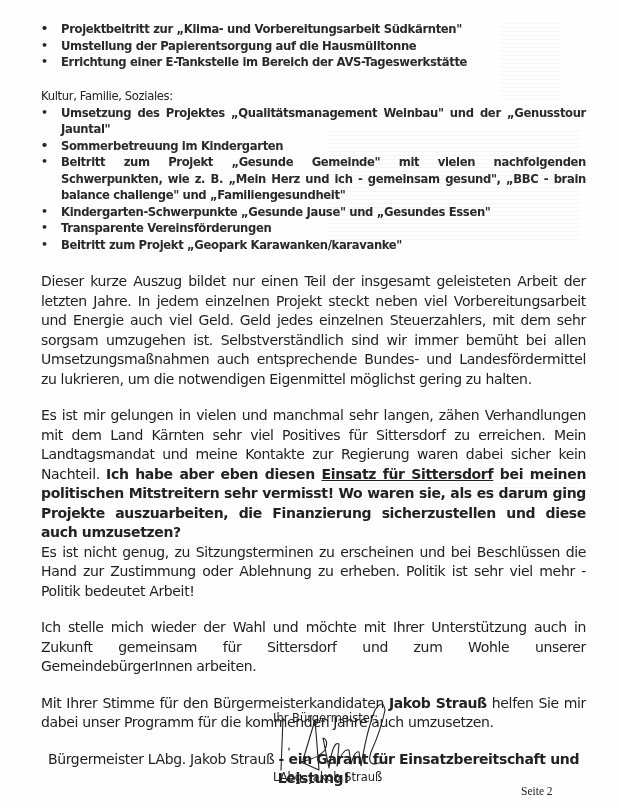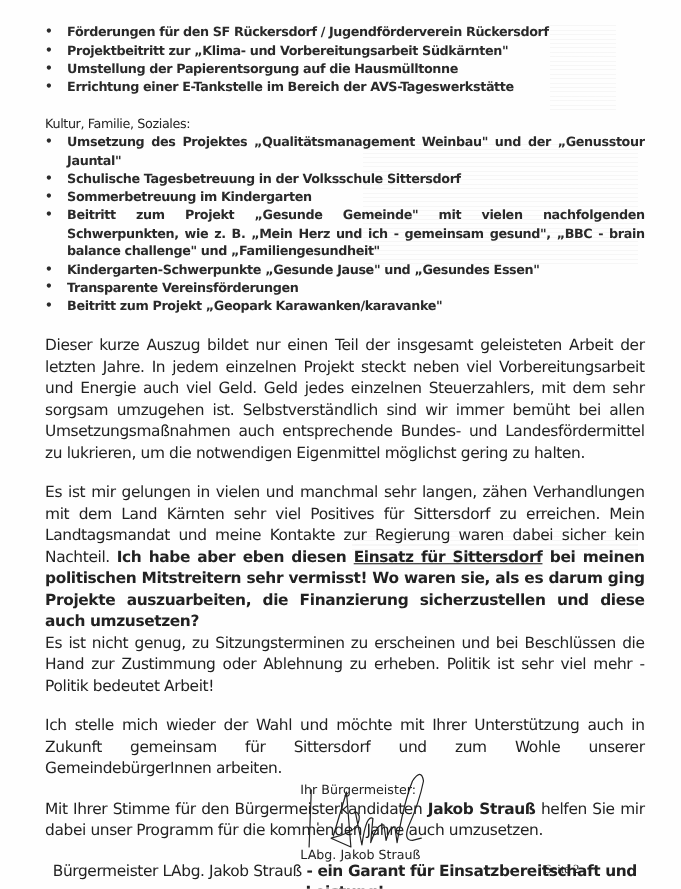--- a/index.html
+++ b/index.html
@@ -97,50 +97,50 @@
     }
     .sig-svg {
       position: absolute;
       left: 0;
       top: -6px;
       width: 140px;
       height: 84px;
     }
     .page-number {
       position: absolute;
-      left: 495px;
+      left: 521px;
       top: 785px;
       font-family: "Liberation Serif", serif;
       font-size: 11.5px;
       color: #222;
     }
   </style>
 </head>
 <body>
 
 <div class="page">
 
   <div class="bleed" style="left:500px;top:20px;width:60px;height:80px;"></div>
   <div class="bleed" style="left:330px;top:130px;width:250px;height:110px;"></div>
   <div class="bleed" style="left:320px;top:480px;width:260px;height:20px;"></div>
 
   <div class="content">
 
     <ul class="bullets">
-      <li><span class="dot">•</span><span>Förderungen für den SF Rückersdorf / Jugendförderverein Rückersdorf</span></li>
+      <li><span class="dot">•</span></li>
       <li><span class="dot">•</span><span>Projektbeitritt zur „Klima- und Vorbereitungsarbeit Südkärnten"</span></li>
       <li><span class="dot">•</span><span>Umstellung der Papierentsorgung auf die Hausmülltonne</span></li>
       <li><span class="dot">•</span><span>Errichtung einer E-Tankstelle im Bereich der AVS-Tageswerkstätte</span></li>
     </ul>
 
     <div class="section-heading">Kultur, Familie, Soziales:</div>
 
     <ul class="bullets justify">
       <li><span class="dot">•</span><span>Umsetzung des Projektes „Qualitätsmanagement Weinbau" und der „Genusstour Jauntal"</span></li>
-      <li><span class="dot">•</span><span>Schulische Tagesbetreuung in der Volksschule Sittersdorf</span></li>
+      <li><span class="dot">•</span></li>
       <li><span class="dot">•</span><span>Sommerbetreuung im Kindergarten</span></li>
       <li style="text-align:justify;"><span class="dot">•</span><span>Beitritt zum Projekt „Gesunde Gemeinde" mit vielen nachfolgenden Schwerpunkten, wie z. B. „Mein Herz und ich - gemeinsam gesund", „BBC - brain balance challenge" und „Familiengesundheit"</span></li>
       <li><span class="dot">•</span><span>Kindergarten-Schwerpunkte „Gesunde Jause" und „Gesundes Essen"</span></li>
       <li><span class="dot">•</span><span>Transparente Vereinsförderungen</span></li>
       <li><span class="dot">•</span><span>Beitritt zum Projekt „Geopark Karawanken/karavanke"</span></li>
     </ul>
 
     <p class="para1">Dieser kurze Auszug bildet nur einen Teil der insgesamt geleisteten Arbeit der letzten Jahre. In jedem einzelnen Projekt steckt neben viel Vorbereitungsarbeit und Energie auch viel Geld. Geld jedes einzelnen Steuerzahlers, mit dem sehr sorgsam umzugehen ist. Selbstverständlich sind wir immer bemüht bei allen Umsetzungsmaßnahmen auch entsprechende Bundes- und Landesfördermittel zu lukrieren, um die notwendigen Eigenmittel möglichst gering zu halten.</p>
 
     <p class="para2"><span>Es ist mir gelungen in vielen und manchmal sehr langen, zähen Verhandlungen mit dem Land Kärnten sehr viel Positives für Sittersdorf zu erreichen. Mein Landtagsmandat und meine Kontakte zur Regierung waren dabei sicher kein Nachteil. </span><span class="b">Ich habe aber eben diesen </span><span class="b u">Einsatz für Sittersdorf</span><span class="b"> bei meinen politischen Mitstreitern sehr vermisst! Wo waren sie, als es darum ging Projekte auszuarbeiten, die Finanzierung sicherzustellen und diese auch umzusetzen?</span></p>

